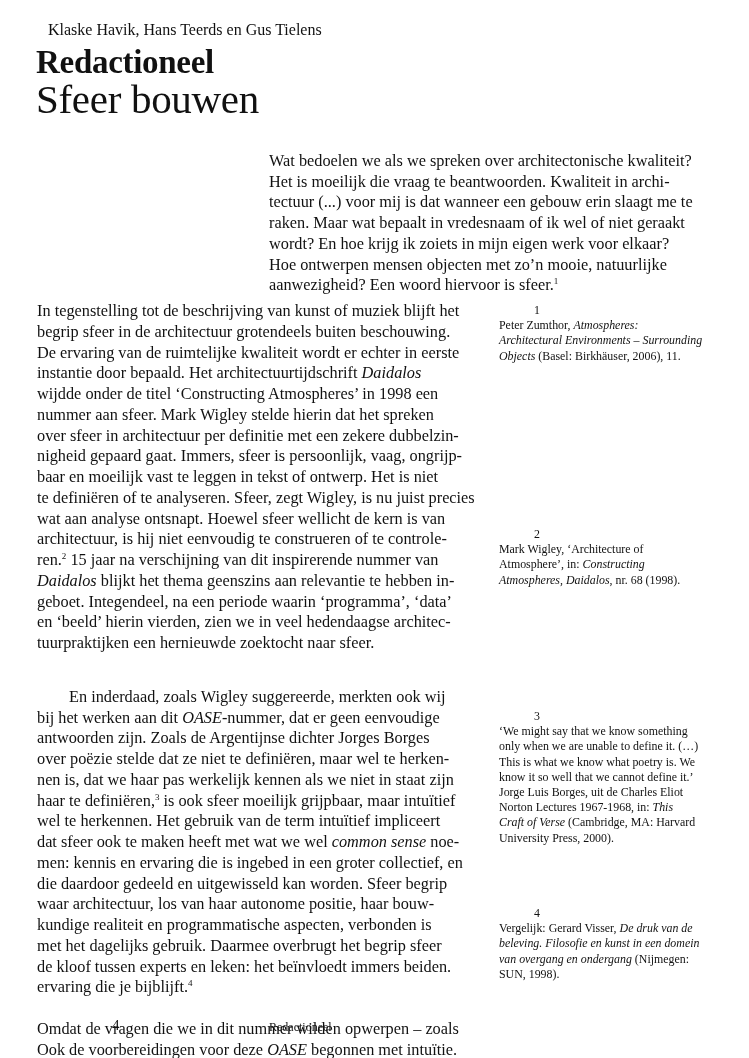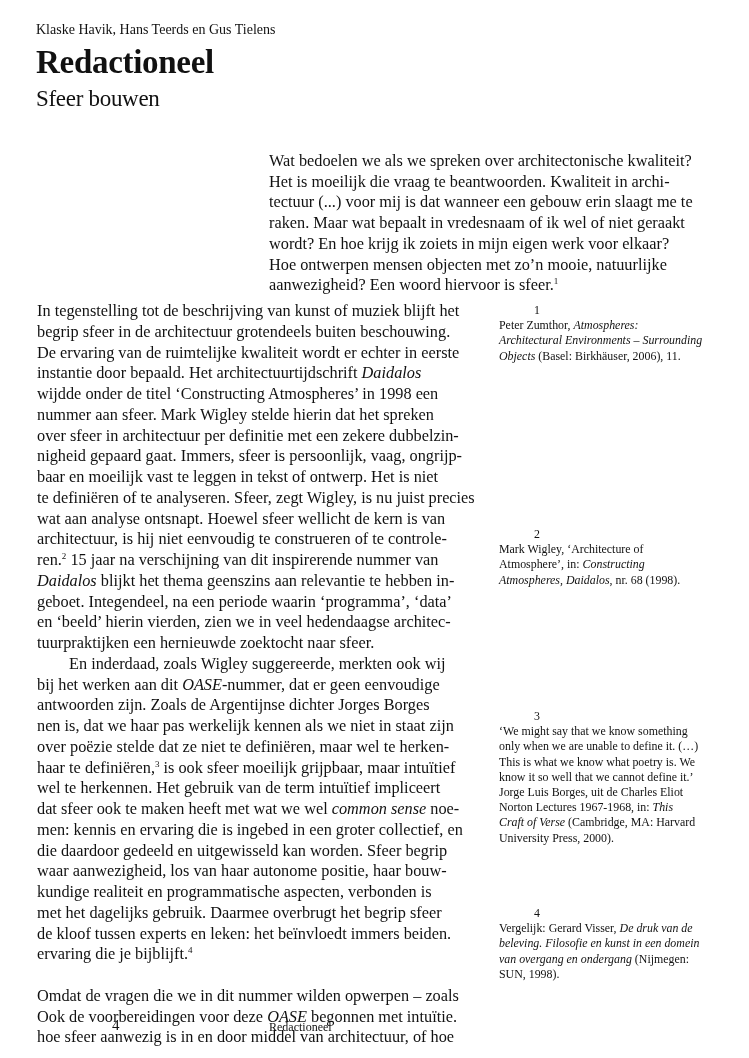--- a/index.html
+++ b/index.html
@@ -1,24 +1,24 @@
 <!DOCTYPE html>
 <html><head>
 <meta charset="utf-8">
 <style>
   html, body { margin:0; padding:0; background:#ffffff; }
   body { width:749px; height:1058px; position:relative; overflow:hidden; color:#111; font-family:"Liberation Serif", "DejaVu Serif", serif; }
   .abs { position:absolute; }
-  .authors { left:36px; top:21px; font-size:14px; line-height:18px; }
+  .authors { left:48px; top:21px; font-size:16px; line-height:18px; }
   .title-bold { left:36px; top:43px; font-size:33px; font-weight:bold; line-height:38px; letter-spacing:-0.3px; }
-  .title-sub { left:36px; top:80px; font-size:23px; line-height:38px; letter-spacing:-0.3px; }
+  .title-sub { left:36px; top:80px; font-size:41px; line-height:38px; letter-spacing:-0.3px; }
   .quote { left:269px; top:151px; width:450px; font-size:16.3px; line-height:20.7px; }
   .body { left:37px; top:301px; width:448px; font-size:16.3px; line-height:20.75px; }
   .body .ln, .quote .ln { display:block; white-space:nowrap; }
-  .indent { padding-left:32px; }
+  .indent { padding-left:32px;margin-top:33px; }
   .gap { height:20.75px; }
   sup { font-size:9px; line-height:0; vertical-align:6px; }
   .fn { left:499px; width:225px; font-size:11.9px; line-height:15.2px; }
   .fn .num { display:block; padding-left:35px; }
   .fn .ln { display:block; white-space:nowrap; }
   i { }
   .folio { left:112px; top:1017px; font-size:15px; }
   .running { left:269px; top:1020px; font-size:12px; }
 </style>
 </head>
@@ -53,28 +53,28 @@
   <span class="ln">architectuur, is hij niet eenvoudig te construeren of te controle-</span>
   <span class="ln"><span>ren.</span><sup>2</sup><span> 15 jaar na verschijning van dit inspirerende nummer van</span></span>
   <span class="ln"><i>Daidalos</i><span> blijkt het thema geenszins aan relevantie te hebben in-</span></span>
   <span class="ln">geboet. Integendeel, na een periode waarin ‘programma’, ‘data’</span>
   <span class="ln">en ‘beeld’ hierin vierden, zien we in veel hedendaagse architec-</span>
   <span class="ln">tuurpraktijken een hernieuwde zoektocht naar sfeer.</span>
 
   <span class="ln indent">En inderdaad, zoals Wigley suggereerde, merkten ook wij</span>
   <span class="ln"><span>bij het werken aan dit </span><i>OASE</i><span>-nummer, dat er geen eenvoudige</span></span>
   <span class="ln">antwoorden zijn. Zoals de Argentijnse dichter Jorges Borges</span>
+  <span class="ln">over poëzie stelde dat ze niet te definiëren, maar wel te herken-</span>
   <span class="ln">nen is, dat we haar pas werkelijk kennen als we niet in staat zijn</span>
-  <span class="ln">over poëzie stelde dat ze niet te definiëren, maar wel te herken-</span>
   <span class="ln"><span>haar te definiëren,</span><sup>3</sup><span> is ook sfeer moeilijk grijpbaar, maar intuïtief</span></span>
   <span class="ln">wel te herkennen. Het gebruik van de term intuïtief impliceert</span>
   <span class="ln"><span>dat sfeer ook te maken heeft met wat we wel </span><i>common sense</i><span> noe-</span></span>
   <span class="ln">men: kennis en ervaring die is ingebed in een groter collectief, en</span>
   <span class="ln">die daardoor gedeeld en uitgewisseld kan worden. Sfeer begrip</span>
-  <span class="ln">waar aanwezigheid, los van haar autonome positie, haar bouw-</span>
+  <span class="ln">waar architectuur, los van haar autonome positie, haar bouw-</span>
   <span class="ln">kundige realiteit en programmatische aspecten, verbonden is</span>
   <span class="ln">met het dagelijks gebruik. Daarmee overbrugt het begrip sfeer</span>
   <span class="ln">de kloof tussen experts en leken: het beïnvloedt immers beiden.</span>
   <span class="ln"><span>ervaring die je bijblijft.</span><sup>4</sup></span>
 
   <div class="gap"></div>
 
   <span class="ln">Omdat de vragen die we in dit nummer wilden opwerpen – zoals</span>
   <span class="ln"><span>Ook de voorbereidingen voor deze </span><i>OASE</i><span> begonnen met intuïtie.</span></span>
   <span class="ln">hoe sfeer aanwezig is in en door middel van architectuur, of hoe</span>

